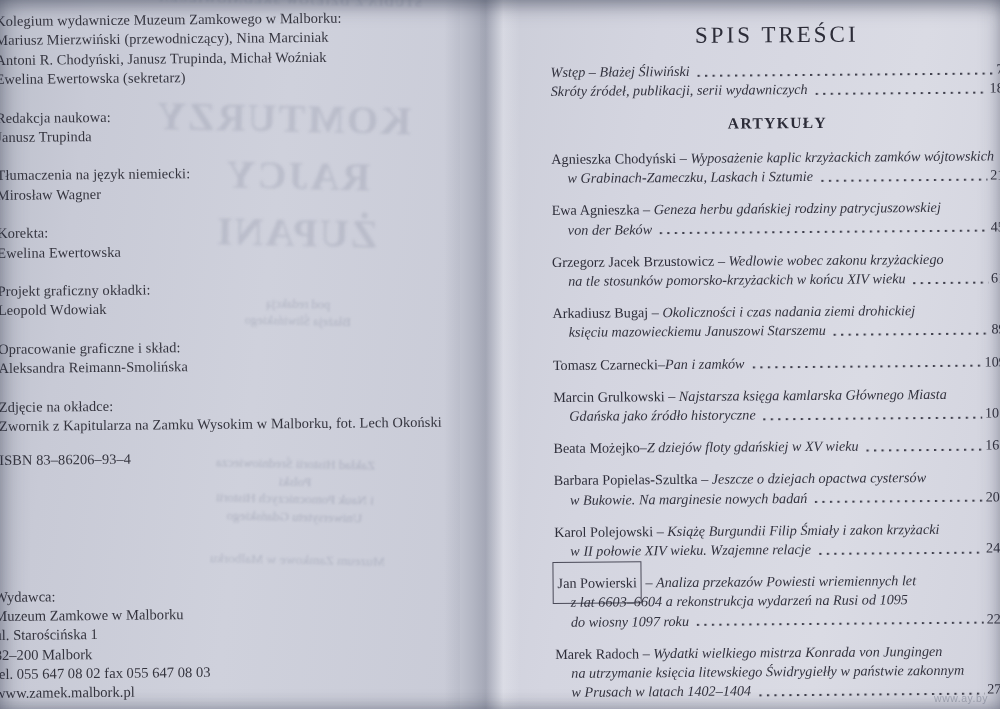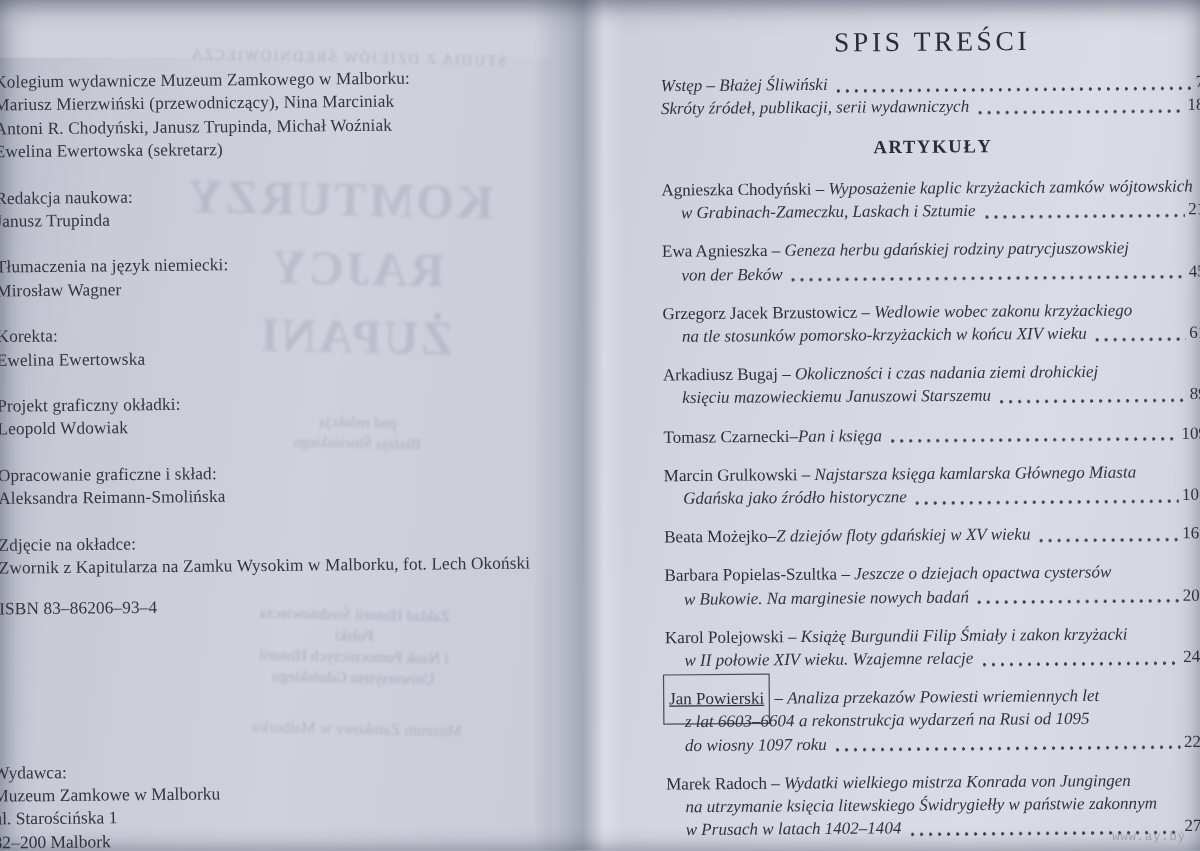--- a/index.html
+++ b/index.html
@@ -11,21 +11,21 @@
   .photo::after{
     content:"";position:absolute;inset:0;pointer-events:none;z-index:9;
     box-shadow:
       inset 0 16px 20px -12px rgba(48,54,74,.50),
       inset 14px 0 26px -12px rgba(48,54,74,.42),
       inset -12px 0 20px -10px rgba(48,54,74,.28),
       inset 0 -12px 18px -12px rgba(48,54,74,.34);
   }
   .page{position:absolute;top:0;bottom:0;}
   .page-left{left:0;width:460px;
-    background:linear-gradient(97deg,#bdc0cc 0%,#c8cad6 18%,#cfd1dc 55%,#c9cbd7 100%);margin-top:48px;}
+    background:linear-gradient(97deg,#bdc0cc 0%,#c8cad6 18%,#cfd1dc 55%,#c9cbd7 100%);}
   .page-right{left:480px;width:540px;
     background:linear-gradient(100deg,#cbcdd8 0%,#d4d5e0 28%,#dadbe4 68%,#d1d2dd 100%);}
   .gutter{position:absolute;top:0;bottom:0;left:444px;width:76px;z-index:3;pointer-events:none;
     background:linear-gradient(90deg,rgba(98,104,124,0) 0%,rgba(98,104,124,.26) 38%,rgba(98,104,124,.40) 55%,rgba(240,241,246,.30) 78%,rgba(98,104,124,0) 100%);}
 
   
   .colophon{position:absolute;left:-5px;top:12px;width:478px;z-index:2;
     transform:rotate(-0.55deg);transform-origin:0 0;
     font-size:14.4px;line-height:19.4px;color:#35353f;letter-spacing:.1px;}
   .block{margin-bottom:19px;}
@@ -57,28 +57,28 @@
     color:#2c2c38;margin:0 0 11px 0;font-weight:normal;}
   .section-heading{text-align:center;font-size:15.5px;line-height:20px;font-weight:bold;
     letter-spacing:1.4px;color:#2c2c38;margin:14px 0 14.6px 0;}
   .fline{display:flex;align-items:baseline;white-space:nowrap;}
   .ital{font-style:italic;}
   .entry{margin-bottom:13px;}
   .eline{white-space:nowrap;}
   .eline.rowend{display:flex;align-items:baseline;}
   .cont{padding-left:16px;}
   .author{color:#2e2e3a;}
-  .author.boxed{border:1px solid #4a4a58;padding:12px 4px;margin-left:-2px;text-decoration:underline;}
+  .author.boxed{border:1px solid #4a4a58;padding:12px 4px;margin-left:-2px;}
   .dots{flex:1;align-self:flex-end;height:6px;margin:0 3px 2.5px 7px;min-width:14px;
     background-image:radial-gradient(circle at 2px 3px,#3f3f4c 1.15px,rgba(0,0,0,0) 1.5px);
     background-size:7.5px 6px;background-repeat:repeat-x;background-position:left bottom;}
   .pagenum{color:#33333f;}
 
   .watermark{position:absolute;right:12px;bottom:5px;z-index:8;
-    font-family:Liberation Mono, monospace;font-size:10.5px;letter-spacing:.5px;
+    font-family:Liberation Sans, sans-serif;font-size:10.5px;letter-spacing:.5px;
     color:rgba(128,133,150,.55);}
 </style>
 </head>
 <body>
 
 <div class="photo">
 
   <div class="page page-left">
 
     <div class="ghost ghost-top mirror">STUDIA Z DZIEJÓW ŚREDNIOWIECZA</div>
@@ -197,21 +197,21 @@
             <span class="ital">księciu mazowieckiemu Januszowi Starszemu</span>
             <span class="dots"></span>
             <span class="pagenum">89</span>
           </div>
       </div>
 
       <div class="entry">
         <div class="eline rowend">
             <span class="author">Tomasz Czarnecki</span>
             <span> – </span>
-            <span class="ital">Pan i księga</span>
+            <span class="ital">Pan i zamków</span>
             <span class="dots"></span>
             <span class="pagenum">109</span>
           </div>
       </div>
 
       <div class="entry">
         <div class="eline"><span class="author">Marcin Grulkowski</span><span> – </span><span class="ital">Najstarsza księga kamlarska Głównego Miasta</span></div>
         <div class="eline cont rowend">
             <span class="ital">Gdańska jako źródło historyczne</span>
             <span class="dots"></span>

